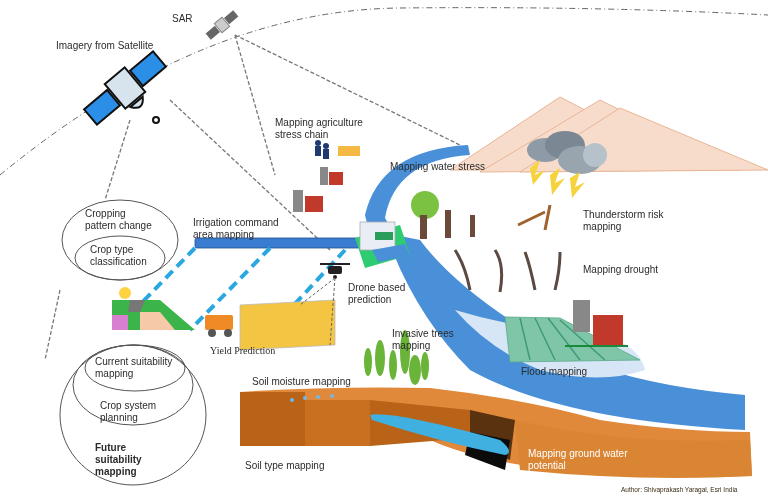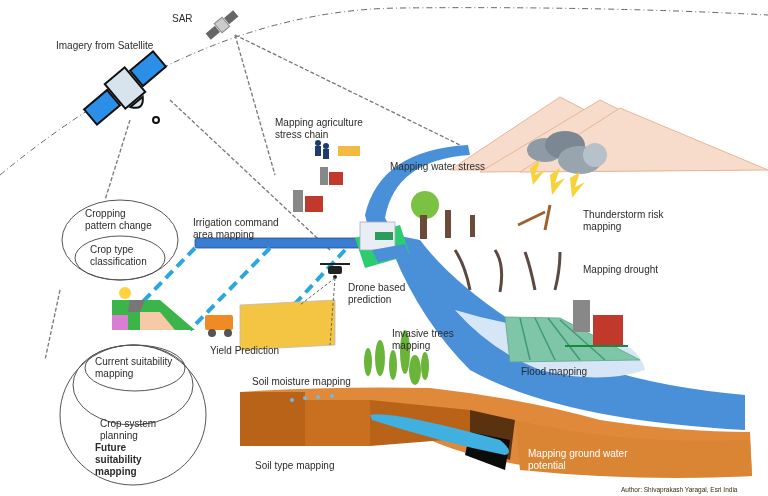--- a/index.html
+++ b/index.html
@@ -181,25 +181,25 @@
 
 <div class="lbl" style="left:172px;top:13px;">SAR</div>
 <div class="lbl" style="left:56px;top:40px;">Imagery from Satellite</div>
 <div class="lbl" style="left:275px;top:117px;width:100px;">Mapping agriculture stress chain</div>
 <div class="lbl" style="left:390px;top:161px;">Mapping water stress</div>
 <div class="lbl" style="left:583px;top:209px;width:90px;">Thunderstorm risk mapping</div>
 <div class="lbl" style="left:193px;top:217px;width:95px;">Irrigation command area mapping</div>
 <div class="lbl" style="left:583px;top:264px;">Mapping drought</div>
 <div class="lbl" style="left:348px;top:282px;width:70px;">Drone based prediction</div>
 <div class="lbl" style="left:356px;top:328px;width:75px;margin-left:36px;">Invasive trees mapping</div>
-<div class="lbl" style="left:210px;top:345px;">Yield Prediction</div>
+<div class="lbl" style="left:210px;top:345px;font-family:Liberation Serif, serif;">Yield Prediction</div>
 <div class="lbl" style="left:521px;top:366px;">Flood mapping</div>
 <div class="lbl" style="left:252px;top:376px;">Soil moisture mapping</div>
-<div class="lbl" style="left:255px;top:460px;text-align:center;">Soil type mapping</div>
+<div class="lbl" style="left:245px;top:460px;text-align:center;">Soil type mapping</div>
 <div class="lbl white" style="left:528px;top:448px;width:110px;">Mapping ground water potential</div>
 <div class="lbl credit" style="left:621px;top:484px;">Author: Shivaprakash Yaragal, Esri India</div>
 
 <div class="lbl center" style="left:85px;top:208px;width:72px;">Cropping pattern change</div>
 <div class="lbl center" style="left:90px;top:244px;width:62px;">Crop type classification</div>
 
 <div class="lbl center" style="left:95px;top:356px;width:80px;">Current suitability mapping</div>
-<div class="lbl center" style="left:100px;top:400px;width:68px;margin-top:18px;">Crop system planning</div>
+<div class="lbl center" style="left:100px;top:400px;width:68px;">Crop system planning</div>
 <div class="lbl center" style="left:95px;top:442px;width:80px;font-weight:bold;">Future suitability mapping</div>
 
 </body></html>

